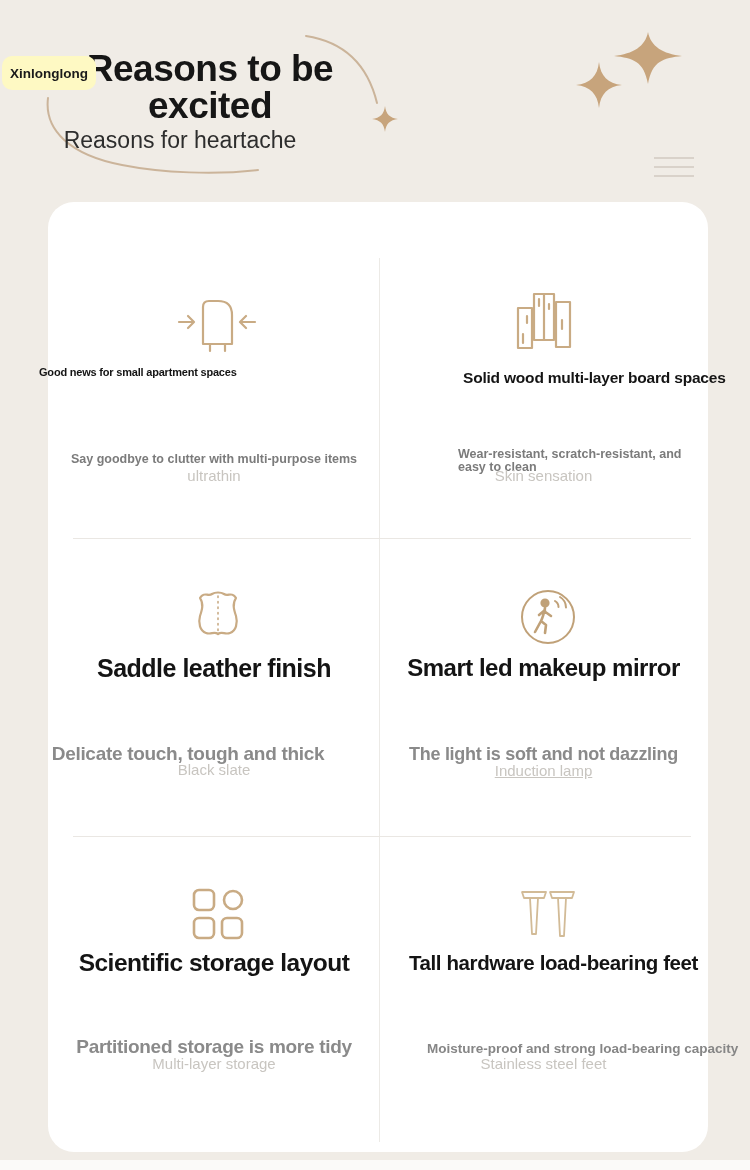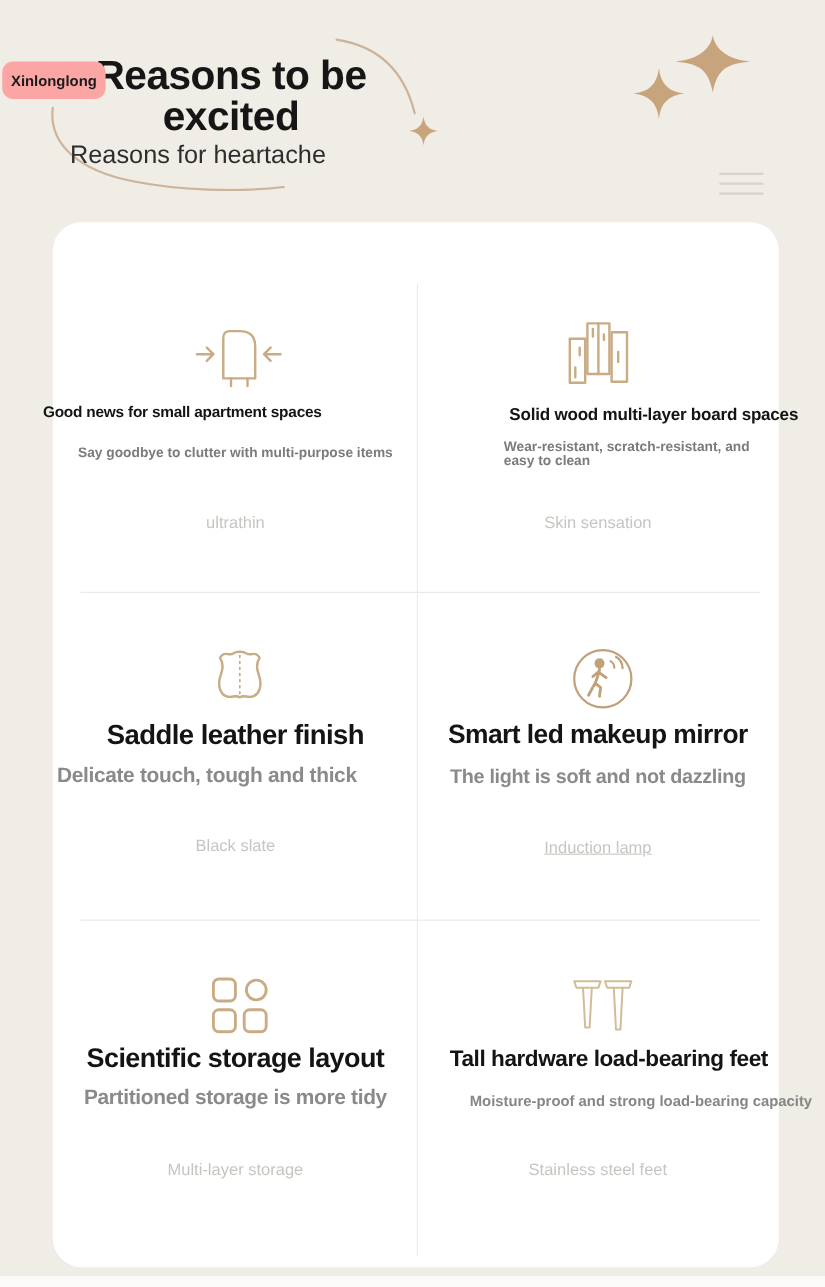--- a/index.html
+++ b/index.html
@@ -9,21 +9,21 @@
     width:750px; height:1170px;
     background:#f0ece6;
     font-family:"Liberation Sans", sans-serif;
     overflow:hidden;
   }
   .abs { position:absolute; }
 
   
   .brand-badge {
     left:2px; top:56px; width:94px; height:34px;
-    background:#fca5a5; border-radius:10px;
+    background:#fef9c3; border-radius:10px;
     display:flex; align-items:center; justify-content:center;
     font-size:13.5px; font-weight:bold; color:#1a1a1a;
     z-index:3;
   }
   .main-title {
     left:0; top:50px; width:420px;
     text-align:center;
     font-size:37px; line-height:37px; font-weight:bold;
     letter-spacing:-0.5px; color:#161616;
     z-index:2;
@@ -43,26 +43,26 @@
     left:48px; top:202px; width:660px; height:950px;
     background:#ffffff; border-radius:26px;
     z-index:2;
   }
   .divider-v { left:331px; top:56px; width:1px; height:884px; background:#eceae6; }
   .divider-h { height:1px; background:#eae7e3; left:25px; width:618px; }
   .divider-h.h1 { top:336px; }
   .divider-h.h2 { top:634px; }
 
   .cell-title { font-weight:bold; color:#141414; white-space:nowrap; }
-  .cell-sub   { color:#7b7b7b; white-space:nowrap; }
+  .cell-sub   { color:#7b7b7b; white-space:nowrap;margin-top:48px; }
   .cell-cap   { color:#c8c5c0; font-size:15px; text-align:center; white-space:nowrap; }
 
   
   .f0-icon  { left:128px; top:92px; }
-  .f0-title { left:-9px;  top:164px; font-size:14px; letter-spacing:-0.2px; text-align:left; }
+  .f0-title { left:-9px;  top:164px; font-size:11px; letter-spacing:-0.2px; text-align:left; }
   .f0-sub   { left:0; top:202px; width:332px; text-align:center; font-size:12.5px; font-weight:bold; }
   .f0-cap   { left:0; top:265px; width:332px; }
   
   .f1-icon  { left:468px; top:90px; }
   .f1-title { left:415px; top:167px; font-size:15.5px; letter-spacing:-0.2px; text-align:left; }
   .f1-sub   { left:410px; top:198px; width:252px; font-size:12.5px; font-weight:bold; line-height:13px; white-space:normal; text-align:left; }
   .f1-cap   { left:331px; top:265px; width:329px; }
   
   .f2-icon  { left:146px; top:386px; }
   .f2-title { left:0; top:452px; width:332px; text-align:center; font-size:25px; letter-spacing:-0.5px; }

